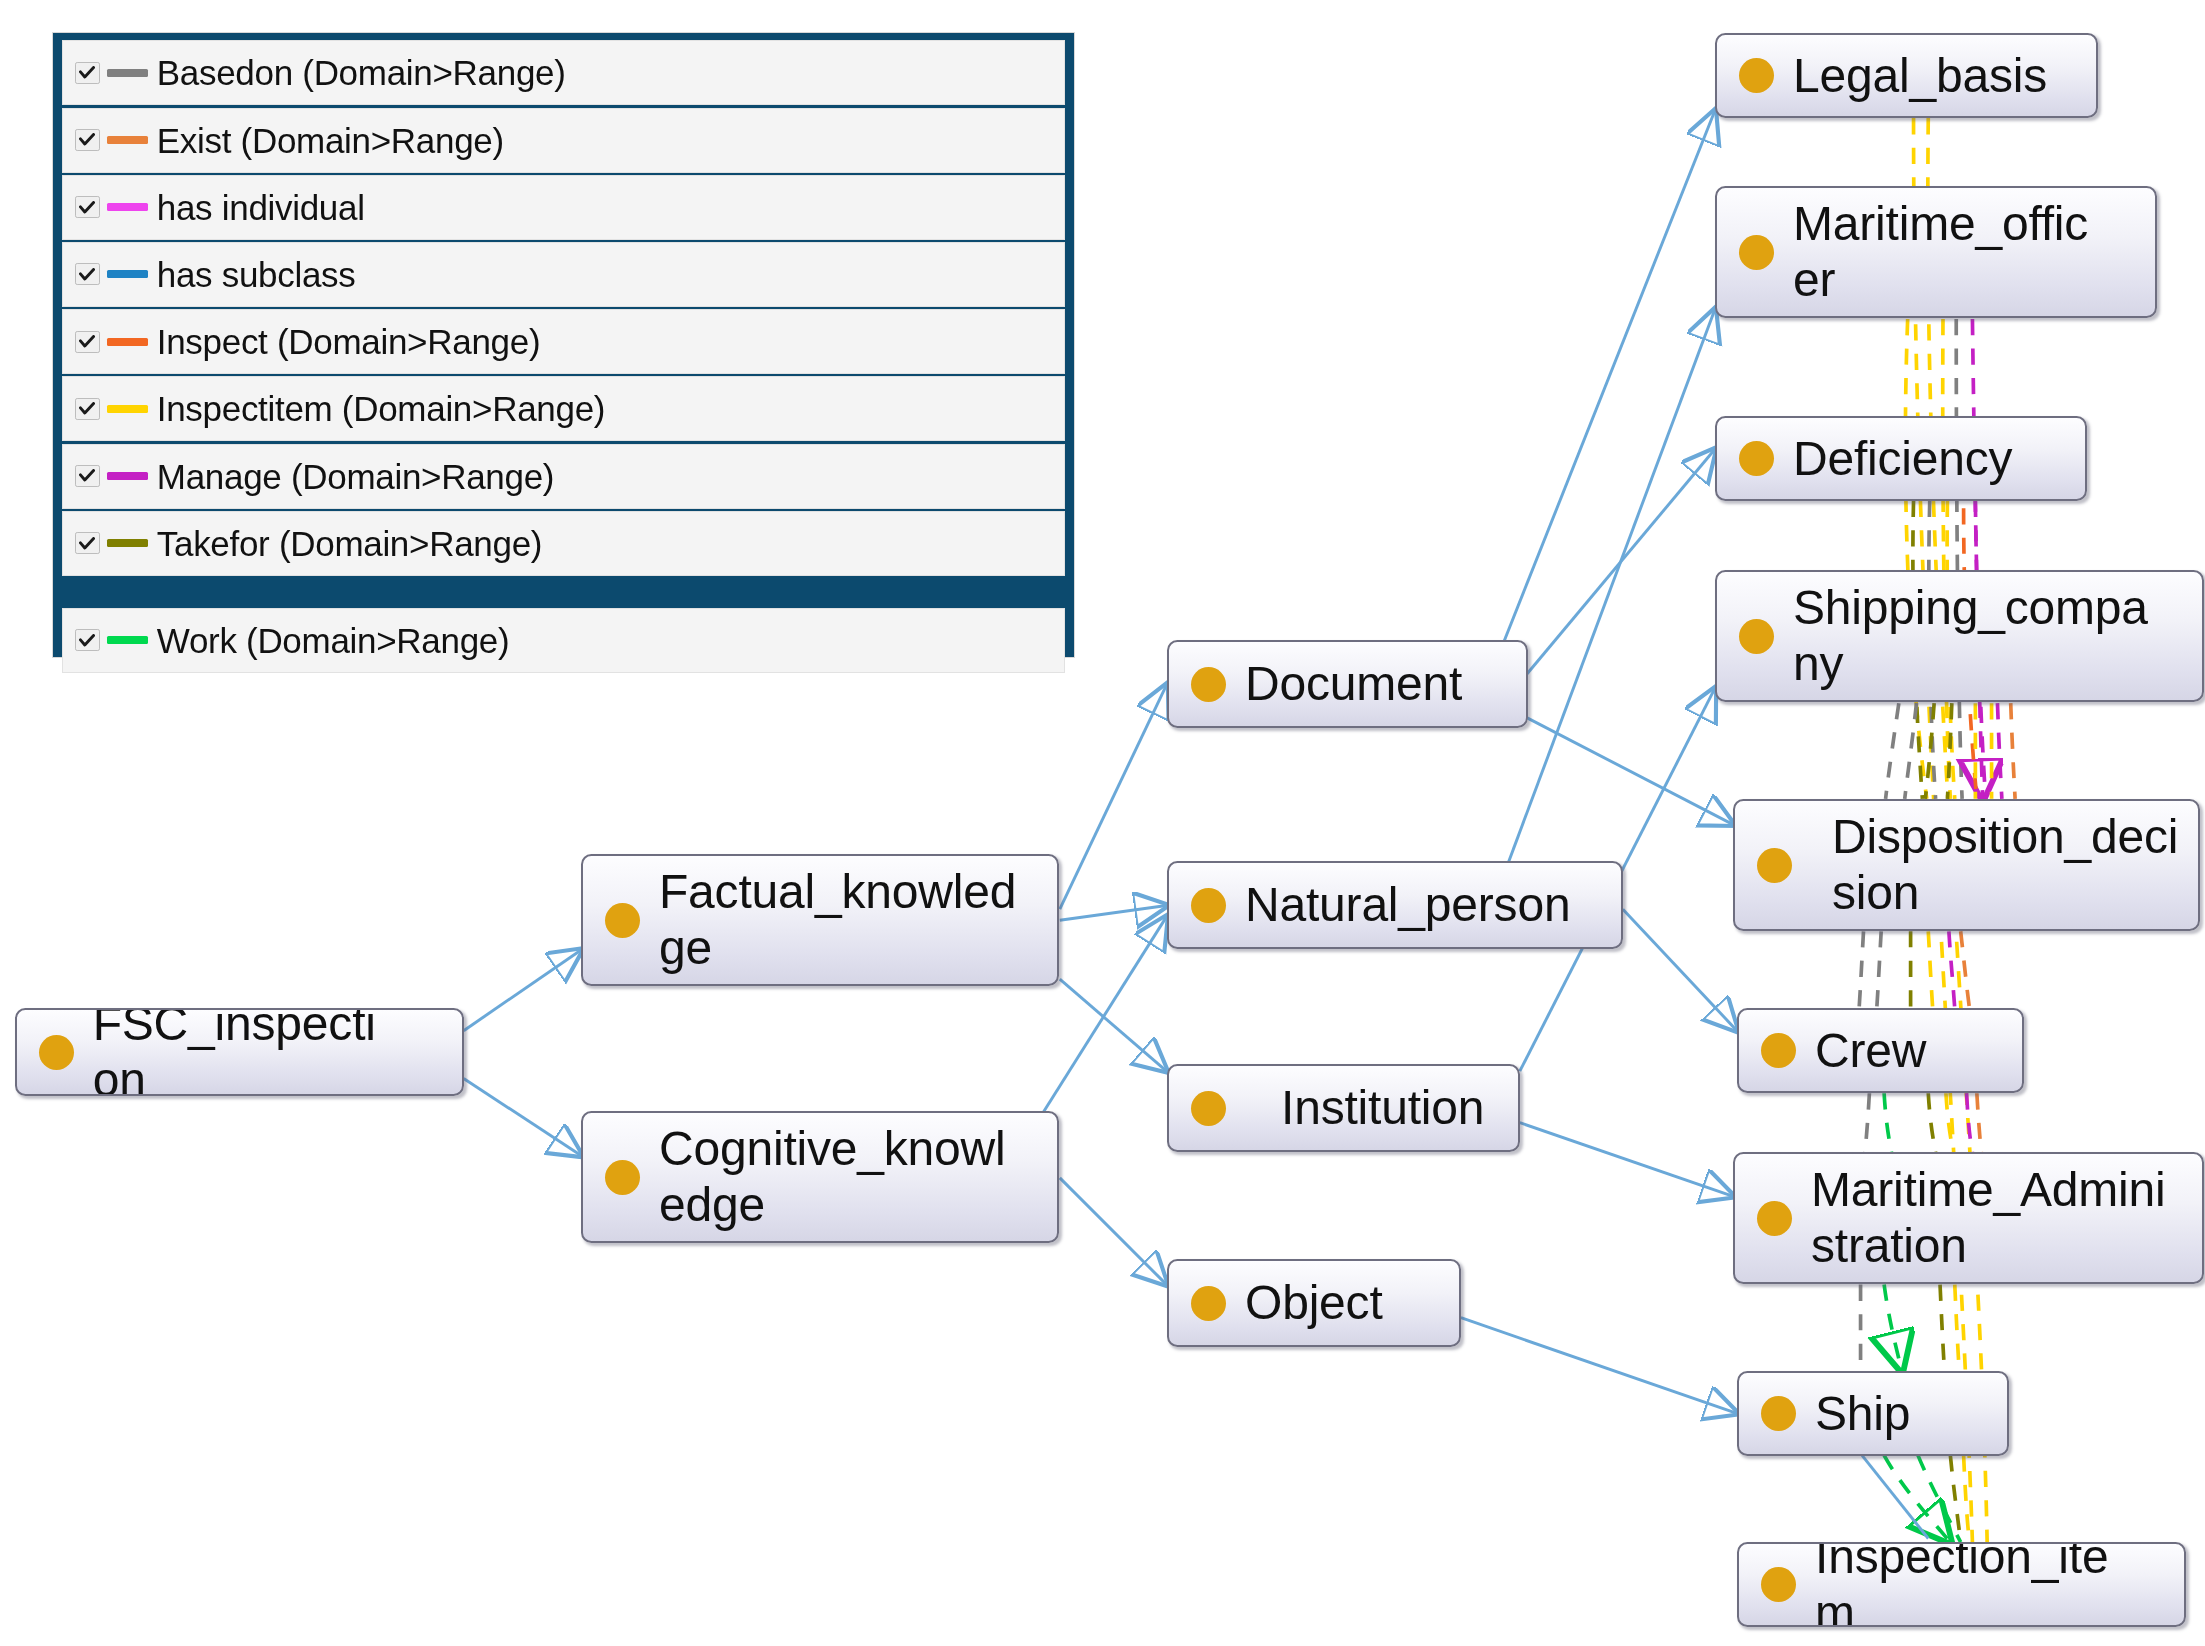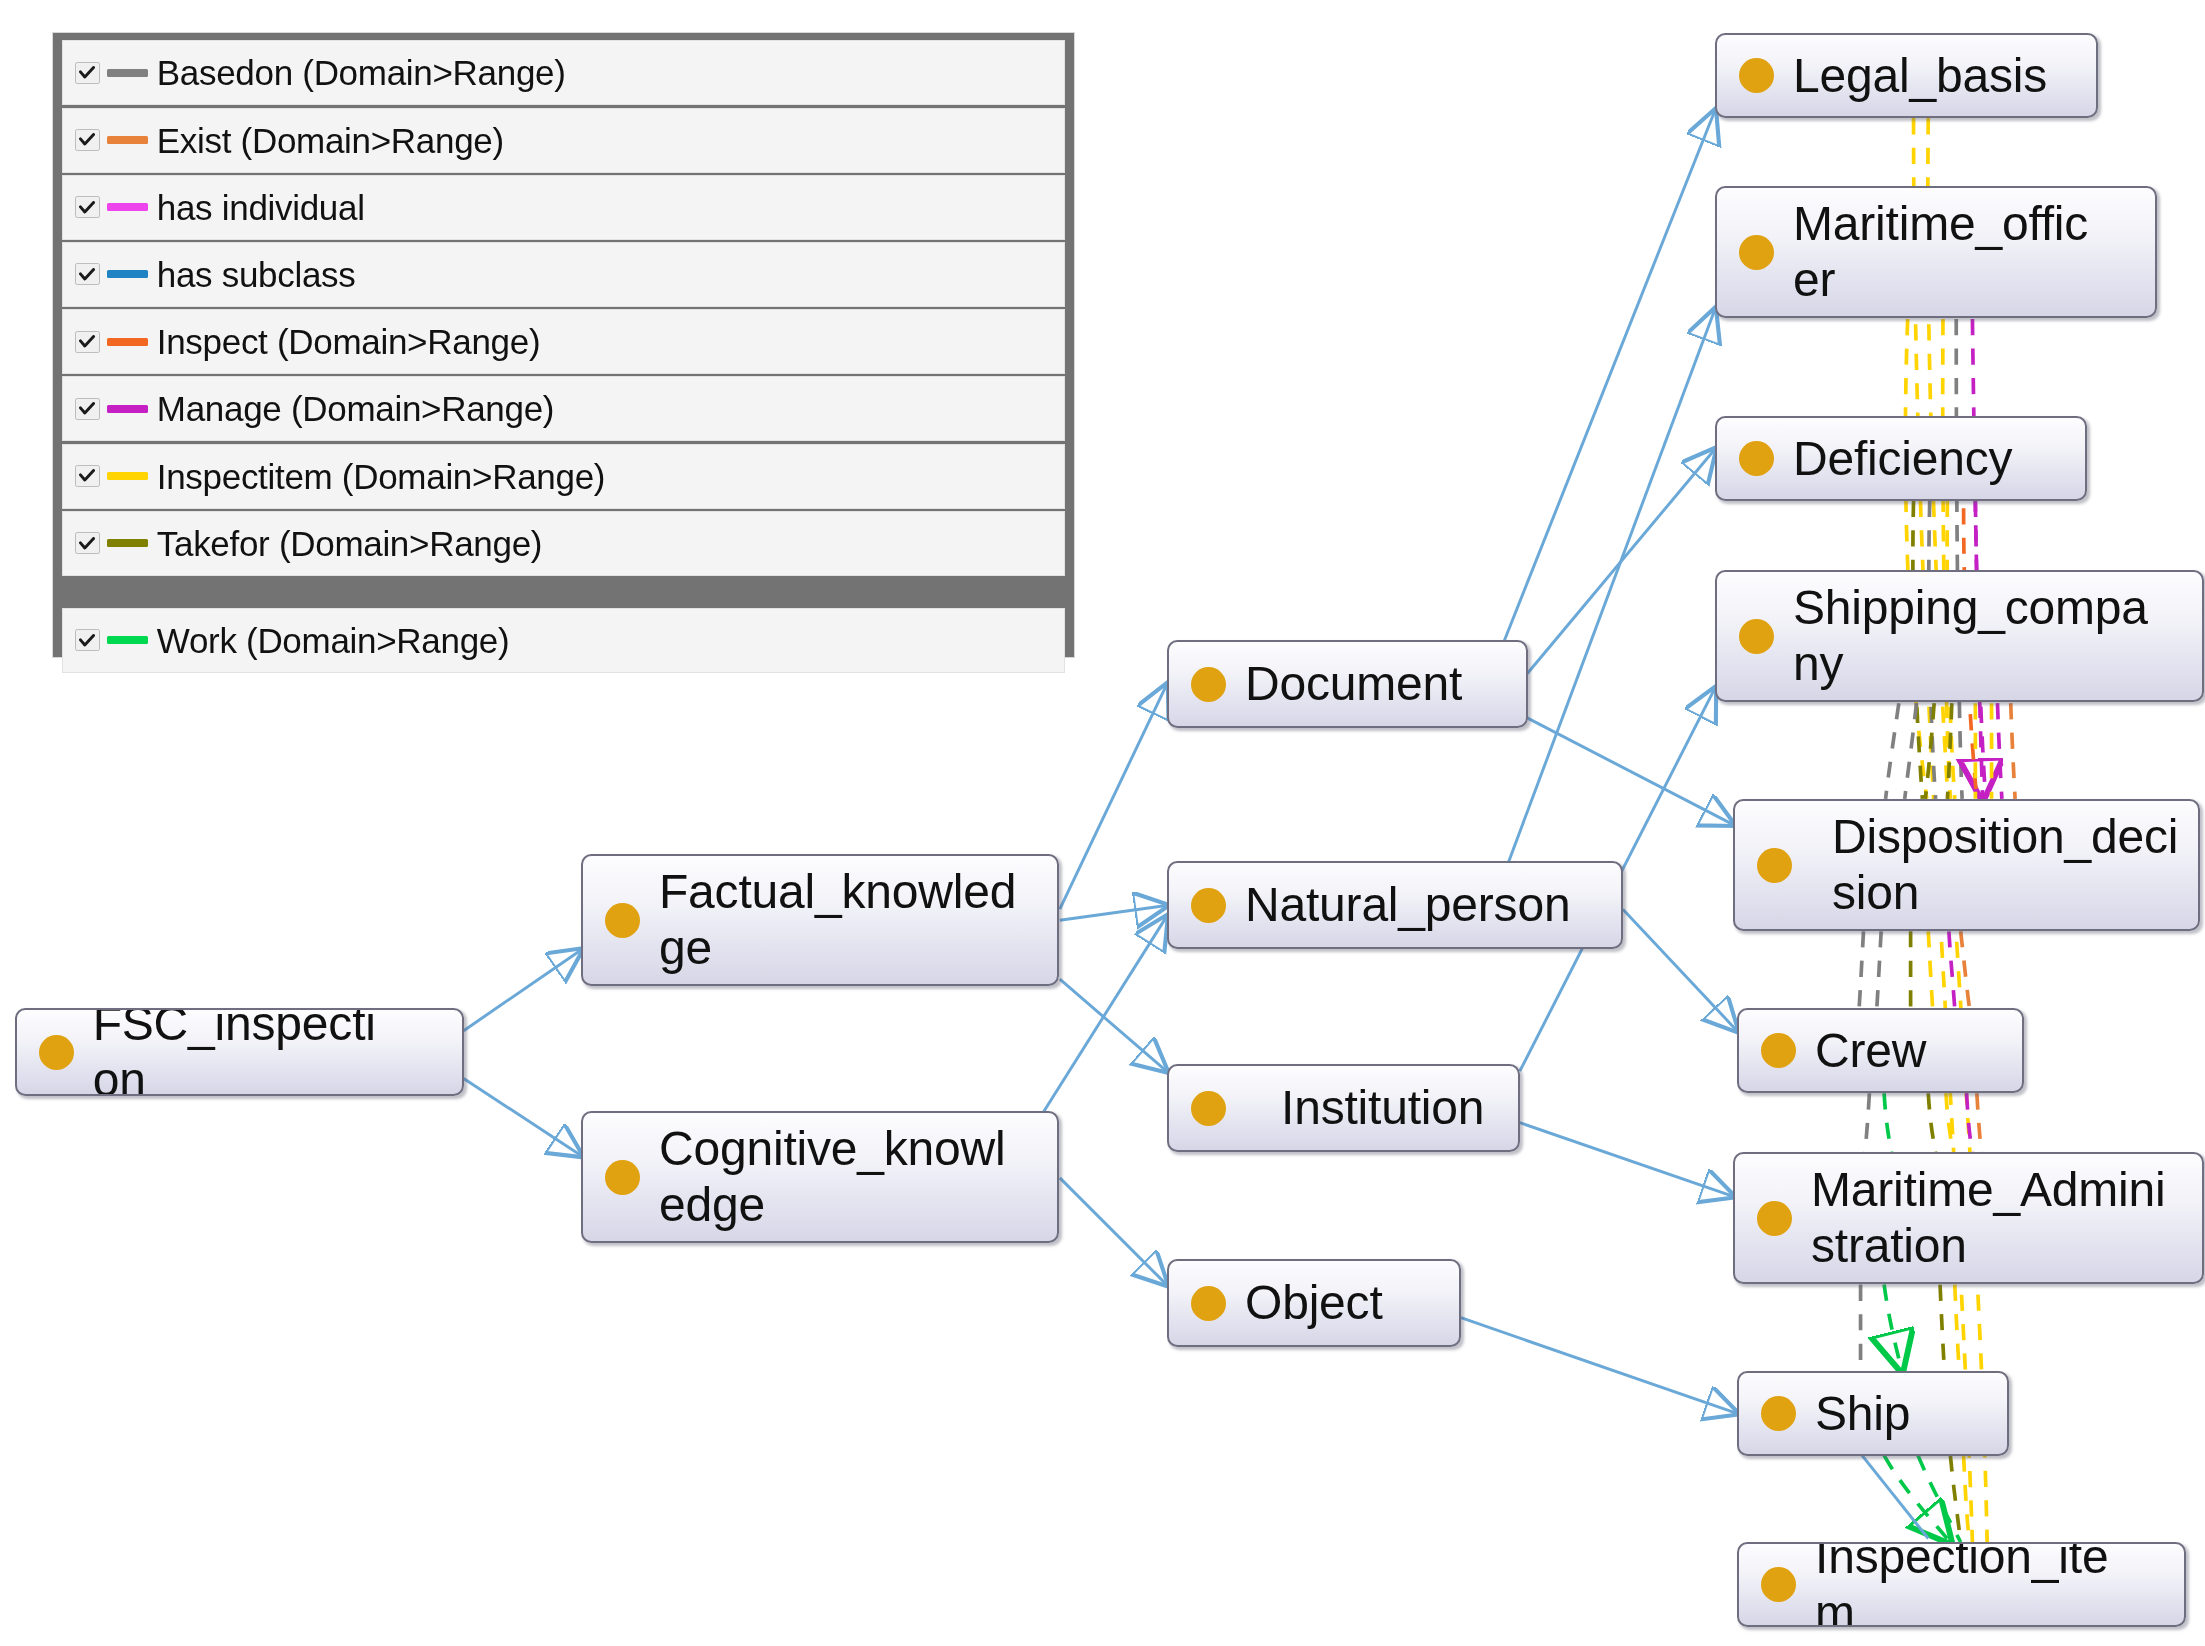--- a/index.html
+++ b/index.html
@@ -16,21 +16,21 @@
     overflow: hidden;
   }
 
   
   #legend-panel {
     position: absolute;
     left: 52px;
     top: 32px;
     width: 1023px;
     height: 626px;
-    background: #737373;
+    background: #0c4a6e;
     border: 1.5px solid #d8d8d8;
     box-sizing: border-box;
     padding: 7.4px 8.8px;
   }
   .legend-row {
     position: relative;
     height: 65px;
     margin-bottom: 2.2px;
     background: #f4f4f4;
     border: 1.5px solid #e2e2e2;
@@ -261,40 +261,40 @@
       <span class="lg-swatch" style="background: rgb(242, 103, 34);"></span>
       <span class="lg-label">Inspect (Domain&gt;Range)</span>
     </div>
 
     <div class="legend-row">
       <span class="lg-check">
         <svg width="16" height="13.2" viewBox="0 0 22 18">
             <path d="M2 8 L8 15 L20 2" stroke="#1a1a1a" stroke-width="4" fill="none" stroke-linecap="round" stroke-linejoin="round"></path>
           </svg>
       </span>
+      <span class="lg-swatch" style="background: rgb(255, 212, 0);"></span>
+      <span class="lg-label">Inspectitem (Domain&gt;Range)</span>
+    </div>
+
+    <div class="legend-row">
+      <span class="lg-check">
+        <svg width="16" height="13.2" viewBox="0 0 22 18">
+            <path d="M2 8 L8 15 L20 2" stroke="#1a1a1a" stroke-width="4" fill="none" stroke-linecap="round" stroke-linejoin="round"></path>
+          </svg>
+      </span>
       <span class="lg-swatch" style="background: rgb(196, 32, 196);"></span>
       <span class="lg-label">Manage (Domain&gt;Range)</span>
     </div>
 
     <div class="legend-row">
       <span class="lg-check">
         <svg width="16" height="13.2" viewBox="0 0 22 18">
             <path d="M2 8 L8 15 L20 2" stroke="#1a1a1a" stroke-width="4" fill="none" stroke-linecap="round" stroke-linejoin="round"></path>
           </svg>
       </span>
-      <span class="lg-swatch" style="background: rgb(255, 212, 0);"></span>
-      <span class="lg-label">Inspectitem (Domain&gt;Range)</span>
-    </div>
-
-    <div class="legend-row">
-      <span class="lg-check">
-        <svg width="16" height="13.2" viewBox="0 0 22 18">
-            <path d="M2 8 L8 15 L20 2" stroke="#1a1a1a" stroke-width="4" fill="none" stroke-linecap="round" stroke-linejoin="round"></path>
-          </svg>
-      </span>
       <span class="lg-swatch" style="background: rgb(128, 128, 0);"></span>
       <span class="lg-label">Takefor (Domain&gt;Range)</span>
     </div>
 
     <div class="legend-row">
       <span class="lg-check">
         <svg width="16" height="13.2" viewBox="0 0 22 18">
             <path d="M2 8 L8 15 L20 2" stroke="#1a1a1a" stroke-width="4" fill="none" stroke-linecap="round" stroke-linejoin="round"></path>
           </svg>
       </span>

